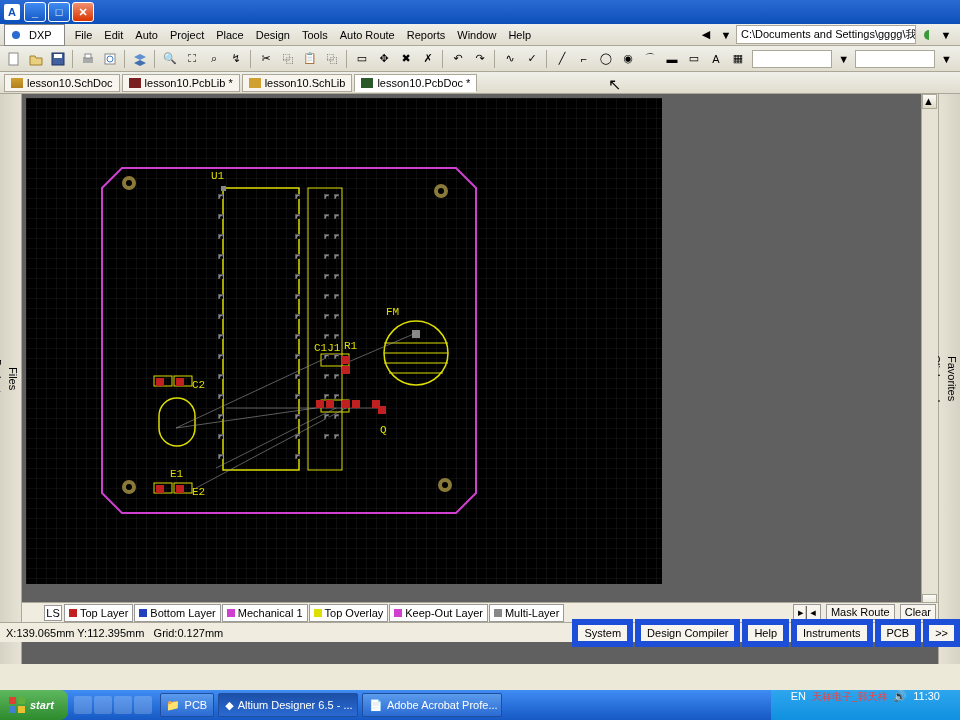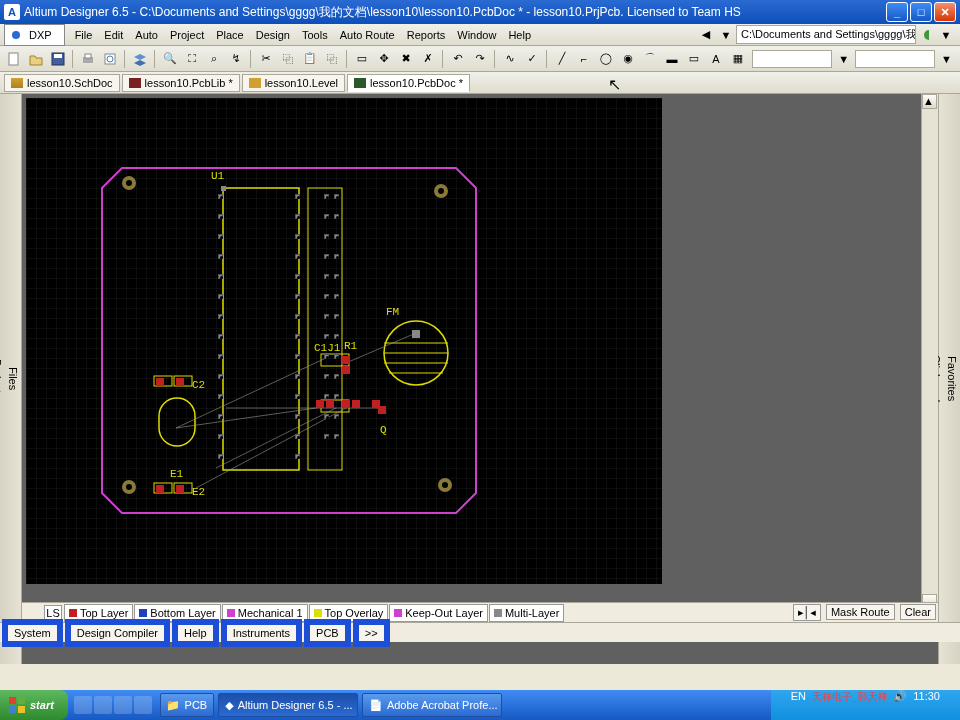--- a/index.html
+++ b/index.html
@@ -69,21 +69,20 @@
 .pad::after{content:"";position:absolute;left:1px;top:1px;width:3px;height:3px;background:#000;border-radius:50%;}
 .lbl{position:absolute;color:#dede00;font-family:Liberation Mono, monospace;}
 .redpad{position:absolute;width:8px;height:8px;background:#c02020;}
 .cursor{position:absolute;color:#000;font-size:16px;pointer-events:none;}
 </style>
 </head>
 <body>
 
 <div class="titlebar">
   <span class="app-icon">A</span>
-  <span class="title">Altium Designer 6.5 - C:\Documents and Settings\gggg\我的文档\lesson10\lesson10.PcbDoc * - lesson10.PrjPcb. Licensed to Team HS</span>
   <div class="win-btns">
     <div class="win-btn min">_</div>
     <div class="win-btn max">□</div>
     <div class="win-btn close">✕</div>
   </div>
 </div>
 
 <div class="menubar">
   <span class="dxp-badge">
       <svg width="10" height="10">
@@ -193,21 +192,21 @@
   <div class="doctab">
       <span class="doctab-icon sch"></span>
       <span>lesson10.SchDoc</span>
     </div>
   <div class="doctab">
       <span class="doctab-icon pcb"></span>
       <span>lesson10.PcbLib *</span>
     </div>
   <div class="doctab">
       <span class="doctab-icon slib"></span>
-      <span>lesson10.Level</span>
+      <span>lesson10.SchLib</span>
     </div>
   <div class="doctab active">
       <span class="doctab-icon pcb2"></span>
       <span>lesson10.PcbDoc *</span>
     </div>
 </div>
 
 <div class="workspace">
   <div class="side-panel">
     <span>Files</span>
@@ -390,20 +389,21 @@
     </div>
   </div>
 
   <div class="scroll-h">
     <div class="thumbbtn" style="left:0">◀</div>
     <div class="thumbbtn" style="left:18px;width:44px"></div>
     <div class="thumbbtn" style="right:0">▶</div>
   </div>
 
   <div class="statusbar">
+    <span class="coord"><span>X:139.065mm Y:112.395mm</span>&nbsp;&nbsp;&nbsp;<span>Grid:0.127mm</span></span>
     <button>System</button>
     <button>Design Compiler</button>
     <button>Help</button>
     <button>Instruments</button>
     <button>PCB</button>
     <button>&gt;&gt;</button>
   </div>
 </div>
 
 <div class="cursor" style="left:608px;top:75px">↖</div>

